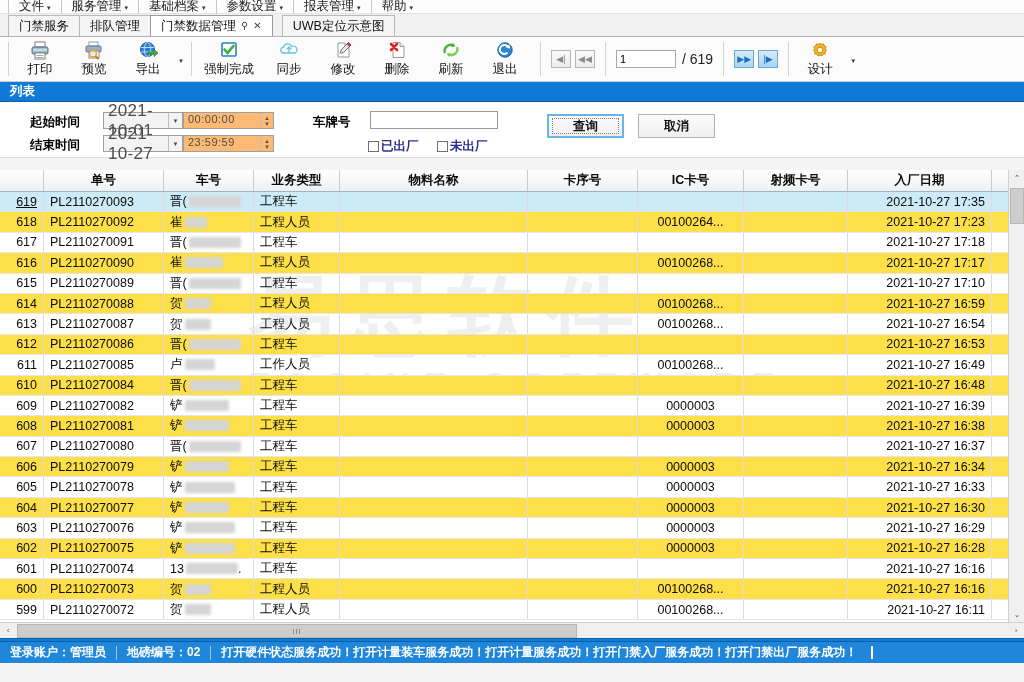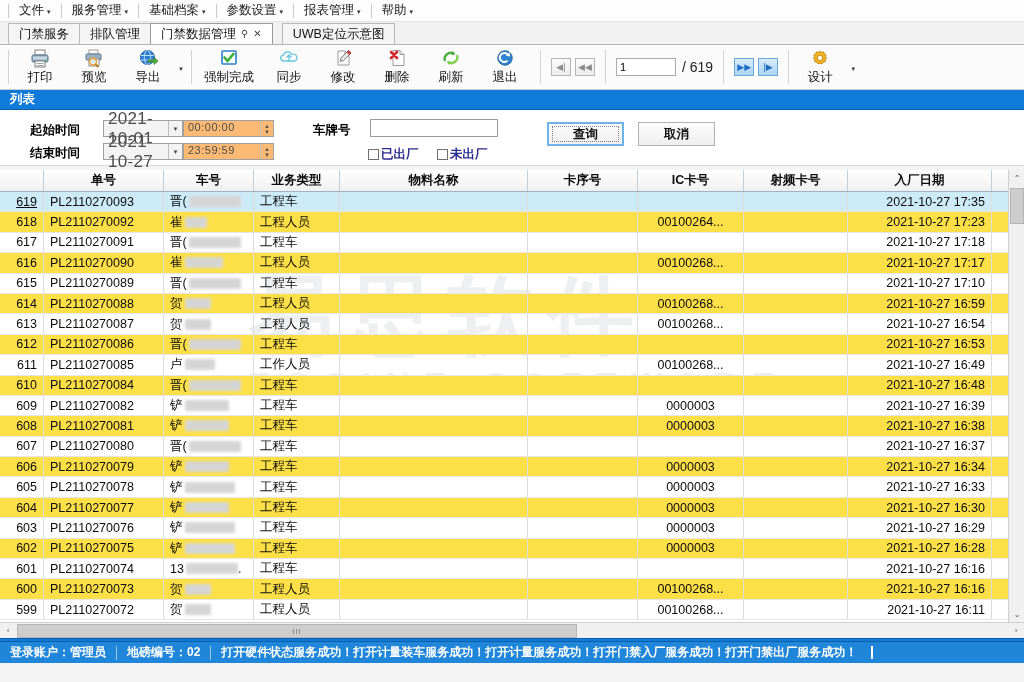--- a/index.html
+++ b/index.html
@@ -9,21 +9,21 @@
     overflow: hidden;
     font-family: "Liberation Sans", "DejaVu Sans", sans-serif;
     font-size: 12px;
     background: #ffffff;
     color: #000;
   }
   #app { position: relative; width: 1024px; height: 682px; background: #f4f4f4; }
 
   
   .menubar {
-    height: 22px; background: #fdfdfd;
+    height: 14px; background: #fdfdfd;
     display: flex; align-items: center;
     padding-left: 6px;
     border-bottom: 1px solid #e3e3e3;
   }
   .menu-sep { width: 1px; height: 14px; background: #c8c8c8; margin: 0 2px; }
   .menu-item {
     display: flex; align-items: center; gap: 3px;
     padding: 2px 8px; font-size: 12.5px; color: #1a1a1a;
     cursor: default; white-space: nowrap;
   }

